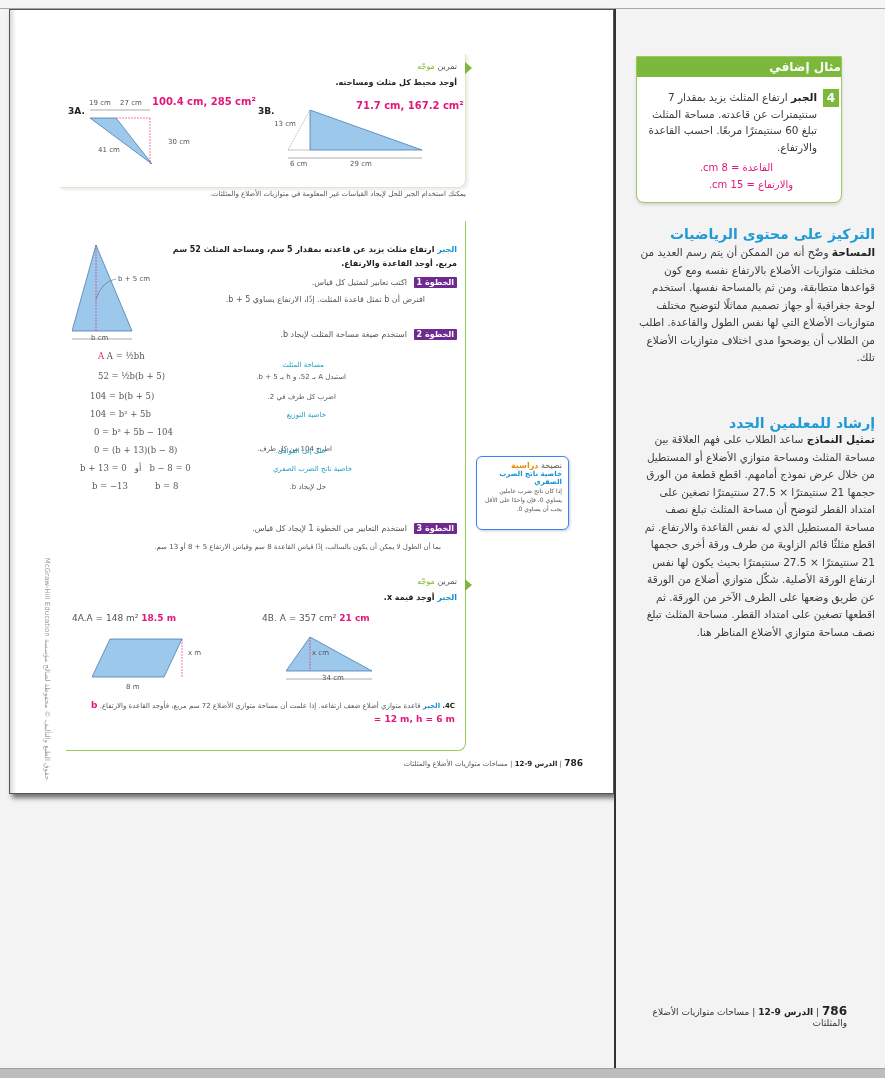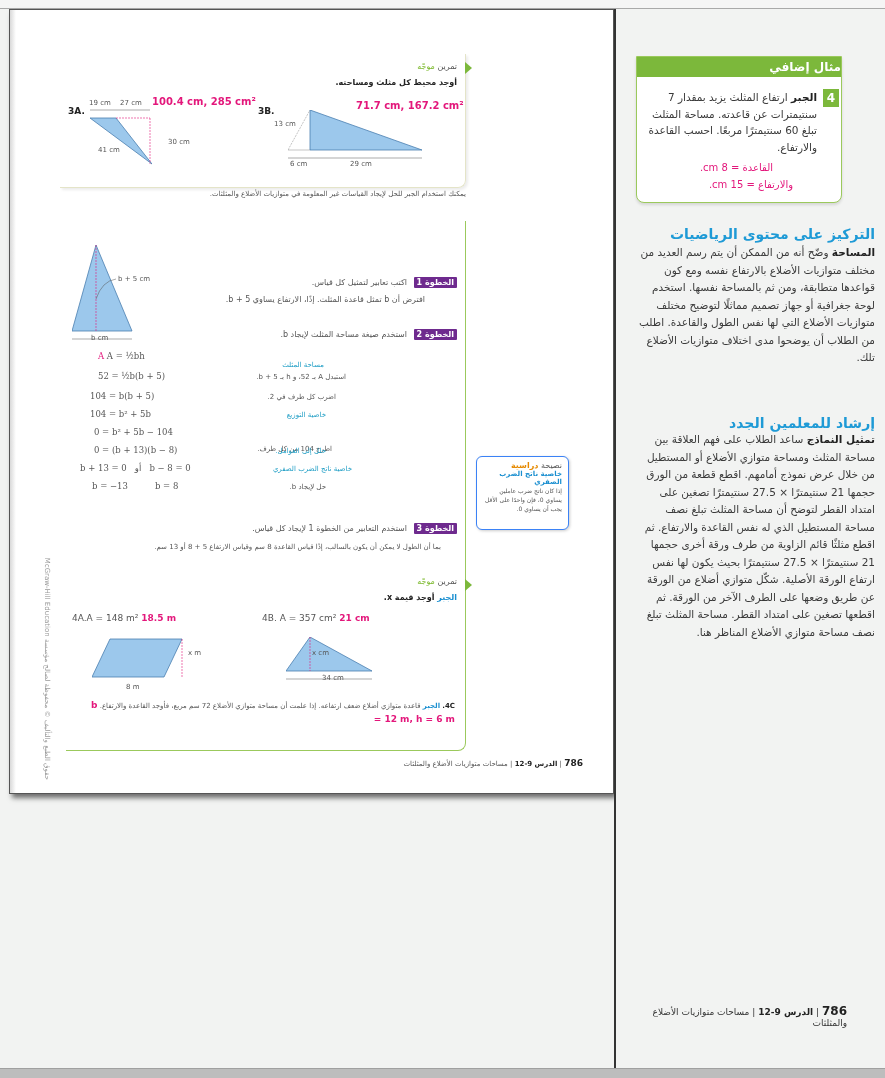--- a/index.html
+++ b/index.html
@@ -80,20 +80,24 @@
     </svg>
     <div class="abs t7 grey" style="left:214px;top:66px;">13 cm</div>
     <div class="abs t7 grey" style="left:230px;top:106px;">6 cm</div>
     <div class="abs t7 grey" style="left:290px;top:106px;">29 cm</div>
   </div>
 
   <div class="abs ar t7 grey" style="left:60px;top:180px;width:396px;">يمكنك استخدام الجبر للحل لإيجاد القياسات غير المعلومة في متوازيات الأضلاع والمثلثات.</div>
 
   <div class="abs" style="left:56px;top:211px;width:400px;height:530px;border-right:1px solid #9bc95c;border-bottom:1px solid #9bc95c;border-radius:0 0 8px 0;">
 
+    <div class="abs ar t8 bold-dark" style="right:8px;top:22px;width:300px;line-height:14px;">
+      <span class="blue">الجبر</span>
+      <span>ارتفاع مثلث يزيد عن قاعدته بمقدار 5 سم، ومساحة المثلث 52 سم مربع. أوجد القاعدة والارتفاع.</span>
+    </div>
 
     <svg class="abs" style="left:6px;top:24px;" width="72" height="100" viewBox="0 0 72 100">
       <polygon points="24,0 0,86 60,86" fill="#9cc8ec" stroke="#4a7fb0" stroke-width="0.8"></polygon>
       <line x1="24" y1="0" x2="24" y2="86" stroke="#e3177b" stroke-width="0.6" stroke-dasharray="2,1"></line>
       <path d="M24,54 Q30,36 44,34" stroke="#555" fill="none" stroke-width="0.5"></path>
       <line x1="0" y1="94" x2="60" y2="94" stroke="#555" stroke-width="0.5"></line>
     </svg>
     <div class="abs t7 grey" style="left:52px;top:54px;">b + 5 cm</div>
     <div class="abs t7 grey" style="left:25px;top:113px;">b cm</div>
 

